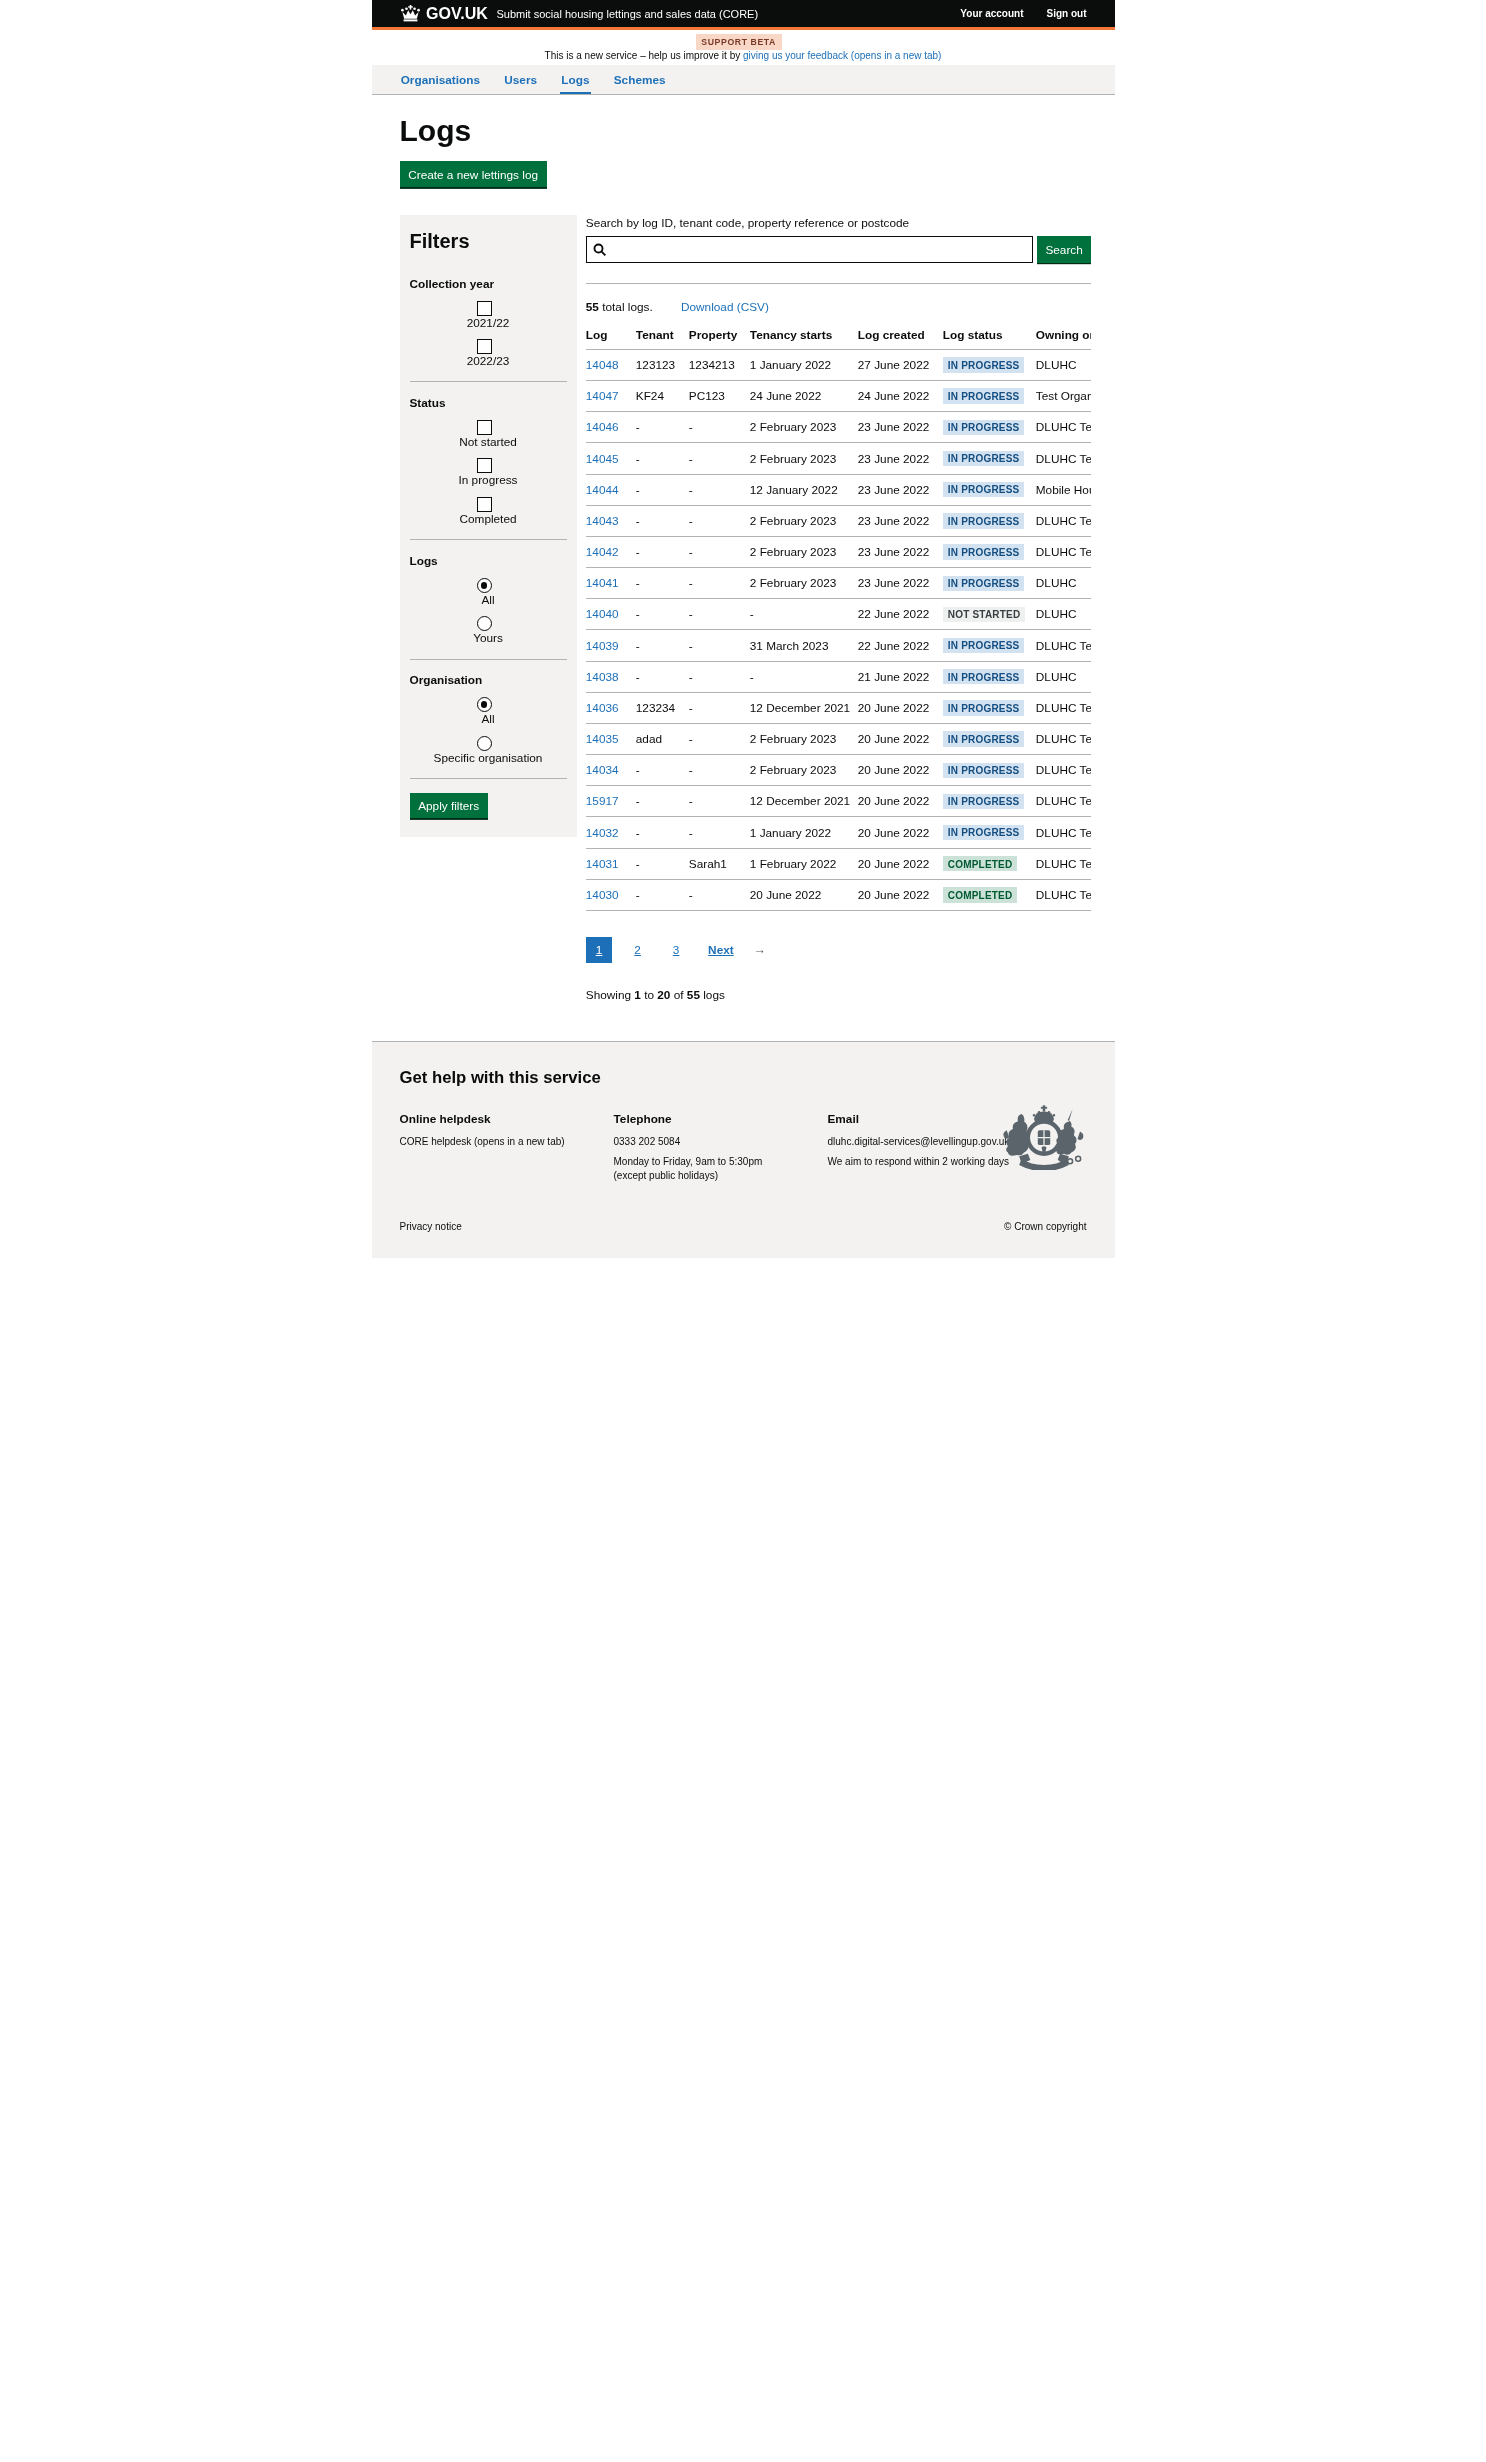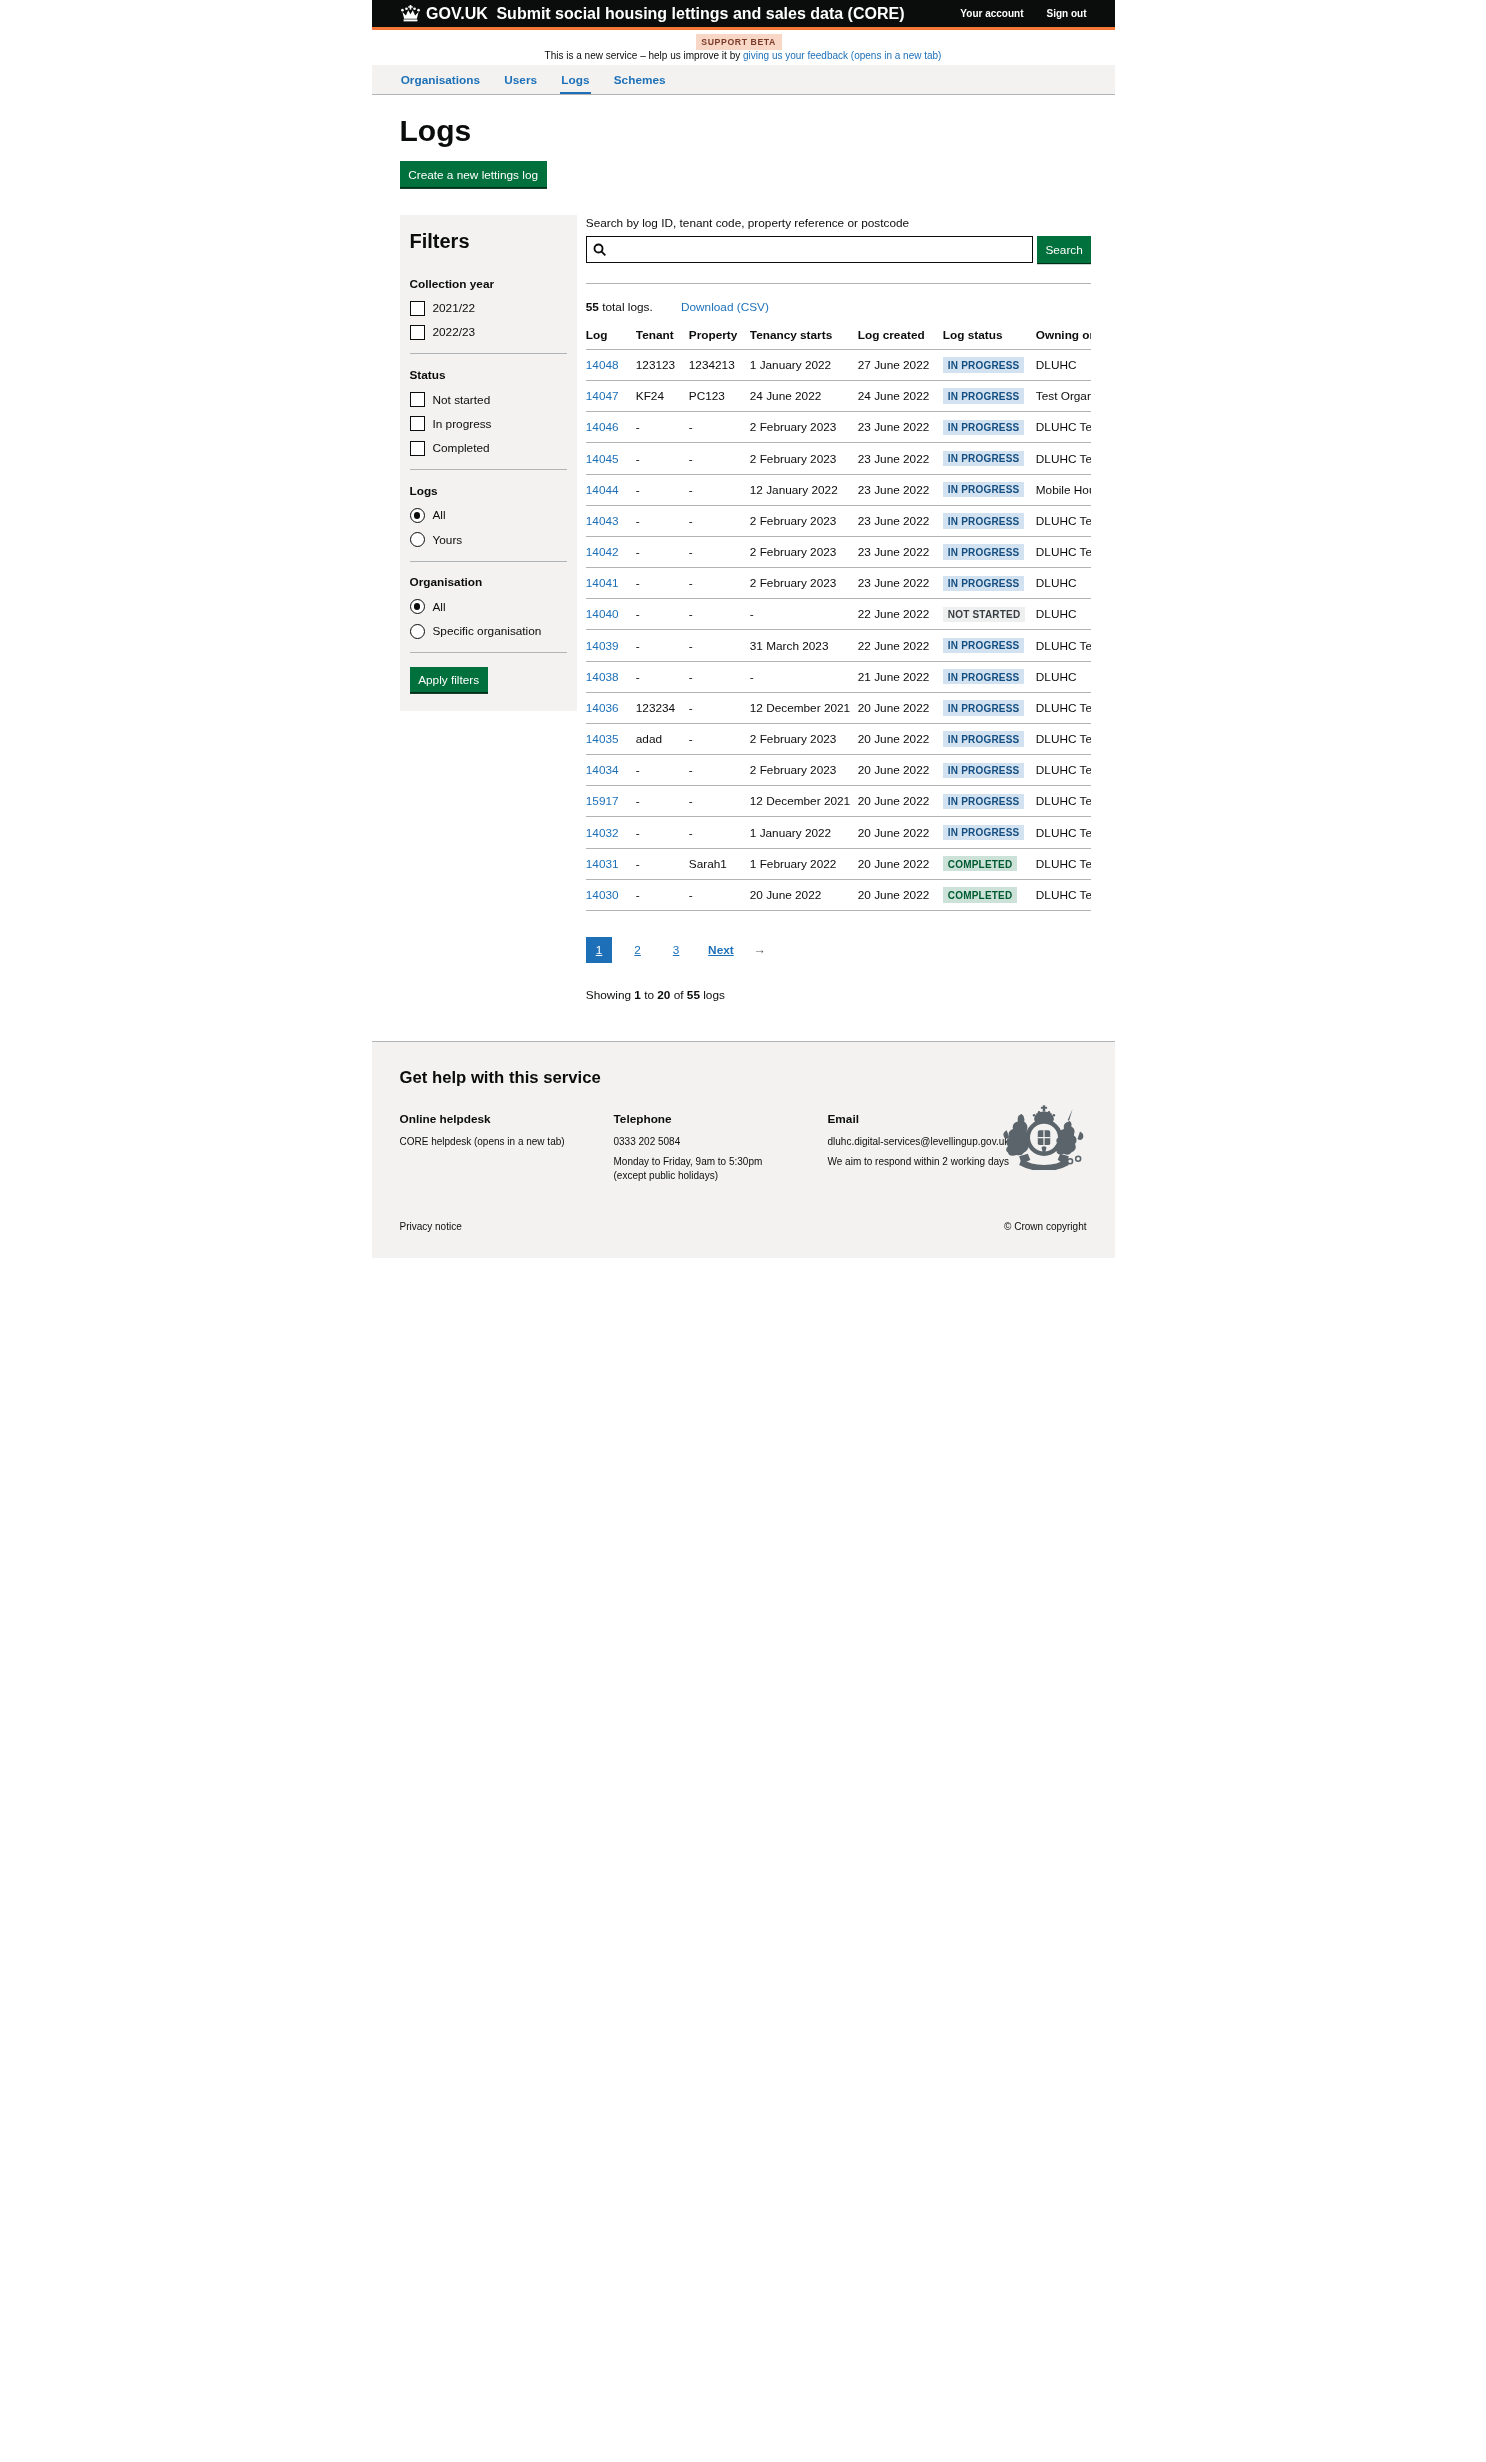--- a/index.html
+++ b/index.html
@@ -13,21 +13,21 @@
 
   
   .govuk-header {
     background:#0b0c0c; border-bottom:3.1px solid #f47738;
     padding:0 28px; height:30px;
     display:flex; align-items:center; justify-content:space-between;
   }
   .header-left { display:flex; align-items:center; }
   .crown-svg { width:21px; height:17.3px; margin-right:5.6px; }
   .logotype { color:#fff; font-weight:bold; font-size:16px; letter-spacing:0; }
-  .service-name { color:#fff; font-size:16px; margin-left:8.7px; font-weight:700; text-decoration:none; }
+  .service-name { color:#fff; font-size:11px; margin-left:8.7px; font-weight:400; text-decoration:none; }
   .header-right { display:flex; gap:23px; }
   .header-link { color:#fff; font-size:10px; font-weight:bold; text-decoration:none; }
 
   
   .beta-banner { padding:4px 28px; display:flex; align-items:center;flex-direction:column; }
   .beta-tag {
     background:#f9d7c6; color:#7b3a28; font-size:8.7px; font-weight:bold;
     letter-spacing:0.6px; padding:3.1px 5.6px 2.5px; margin-right:8.7px; white-space:nowrap;
   }
   .beta-text { font-size:10px; }
@@ -49,21 +49,21 @@
     font-family:inherit; font-size:11.8px; padding:6.2px 8.7px 5px;
     box-shadow:0 1.9px 0 #002d18; cursor:pointer;
   }
   .create-btn { margin:0 28px 0; }
 
   
   .main-row { display:flex; align-items:flex-start; padding-left:28px; margin-top:28px; }
   .filters-panel { width:177px; flex:0 0 177px; background:#f3f2f1; padding:15px 10px 18.6px; }
   .filters-panel h2 { font-size:20px; margin:0 0 24px; }
   .filters-panel h3 { font-size:11.8px; margin:0 0 10px; }
-  .filter-option { display:flex; align-items:center; margin-bottom:9.3px; }
+  .filter-option { display:flex; align-items:center; margin-bottom:9.3px;flex-direction:column; }
   .checkbox {
     width:15px; height:15px; background:#fff; border:1.2px solid #0b0c0c;
     margin-right:8px; flex:0 0 15px; cursor:pointer;
   }
   .radio {
     width:15px; height:15px; background:#fff; border:1.2px solid #0b0c0c; border-radius:50%;
     margin-right:8px; flex:0 0 15px; display:flex; align-items:center; justify-content:center; cursor:pointer;
   }
   .radio-dot { width:6.8px; height:6.8px; border-radius:50%; background:#0b0c0c; }
   .filter-divider { border:none; border-top:0.6px solid #b1b4b6; margin:13.6px 0; }

